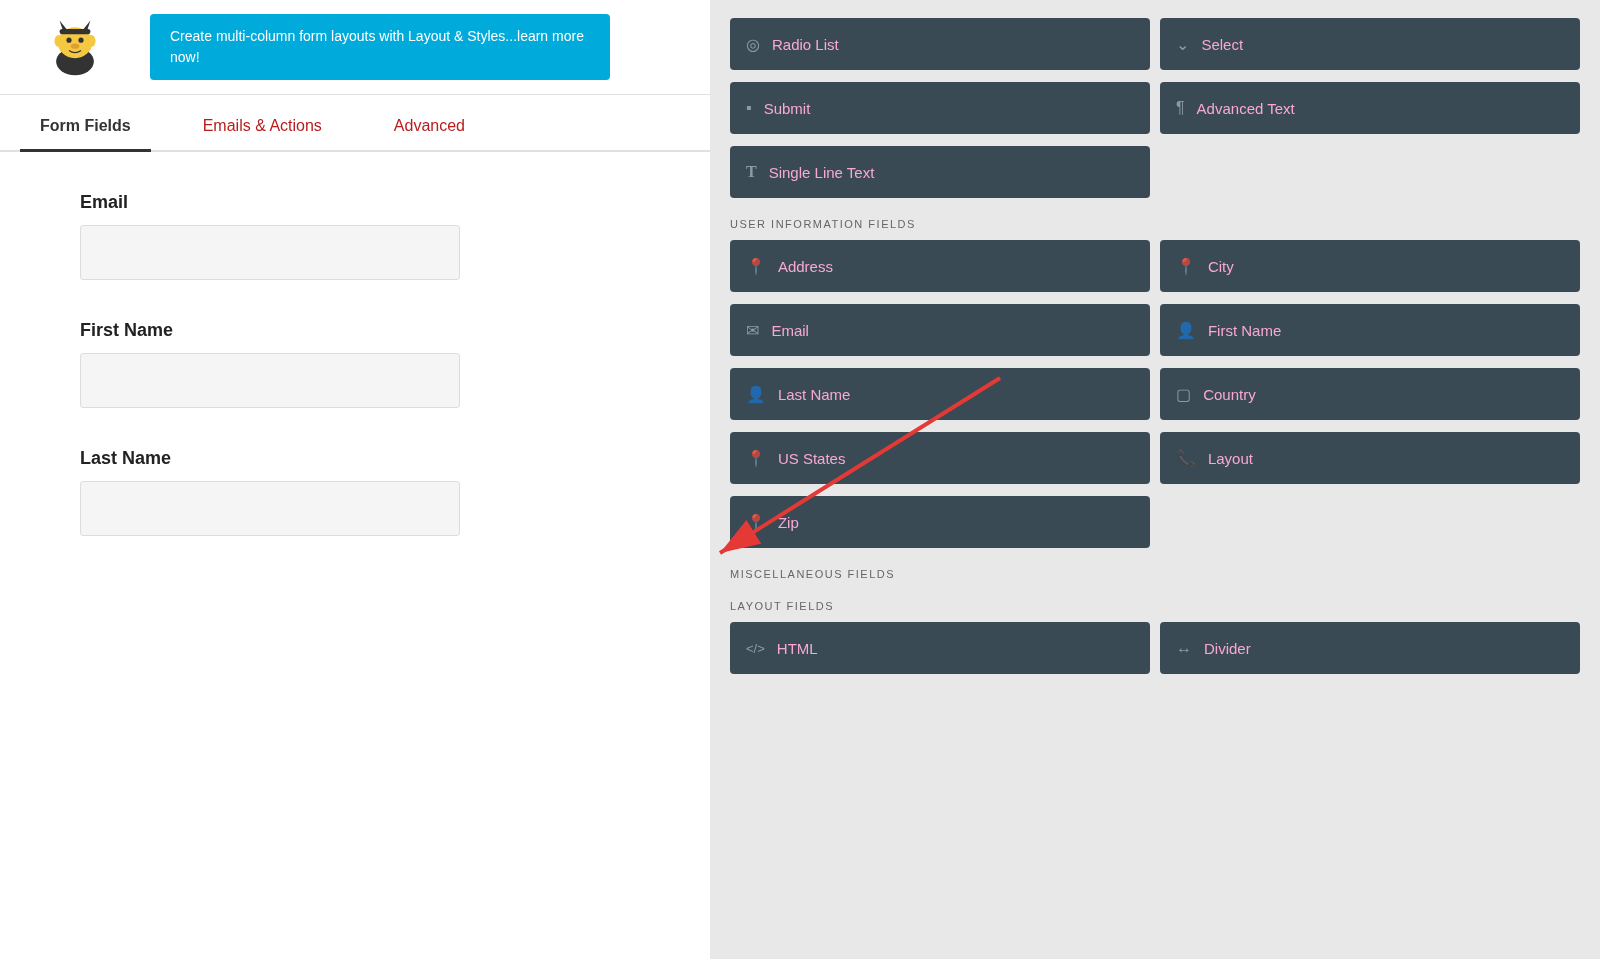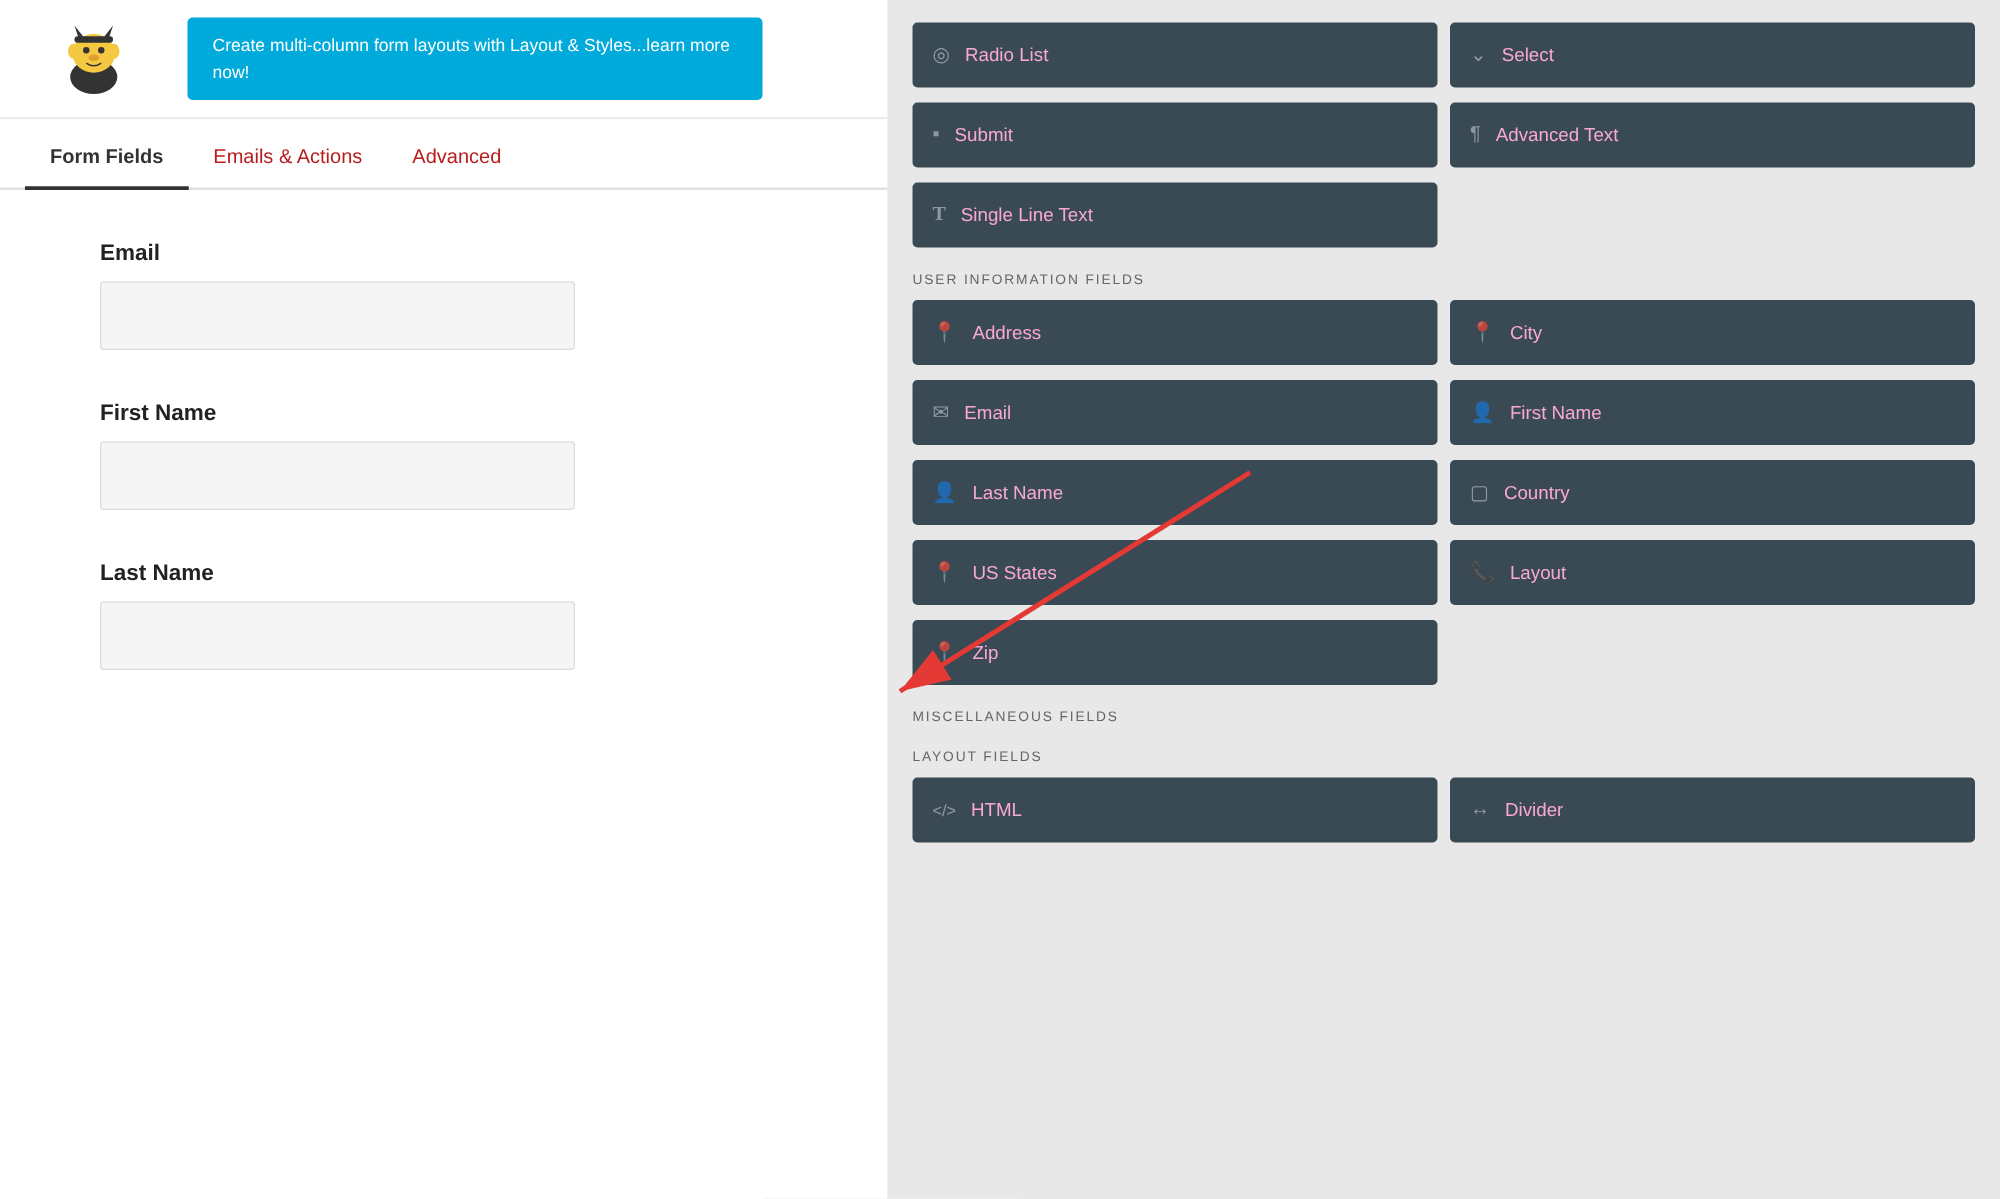--- a/index.html
+++ b/index.html
@@ -49,20 +49,21 @@
       margin-left: 20px;
       max-width: 460px;
     }
 
     
     .tabs {
       display: flex;
       padding: 0 20px;
       border-bottom: 2px solid #e0e0e0;
       margin-top: 10px;
+      gap: 32px;
     }
 
     .tab {
       padding: 12px 20px 14px;
       font-size: 16px;
       color: #b91c1c;
       cursor: pointer;
       text-decoration: none;
       border-bottom: 3px solid transparent;
       margin-bottom: -2px;

